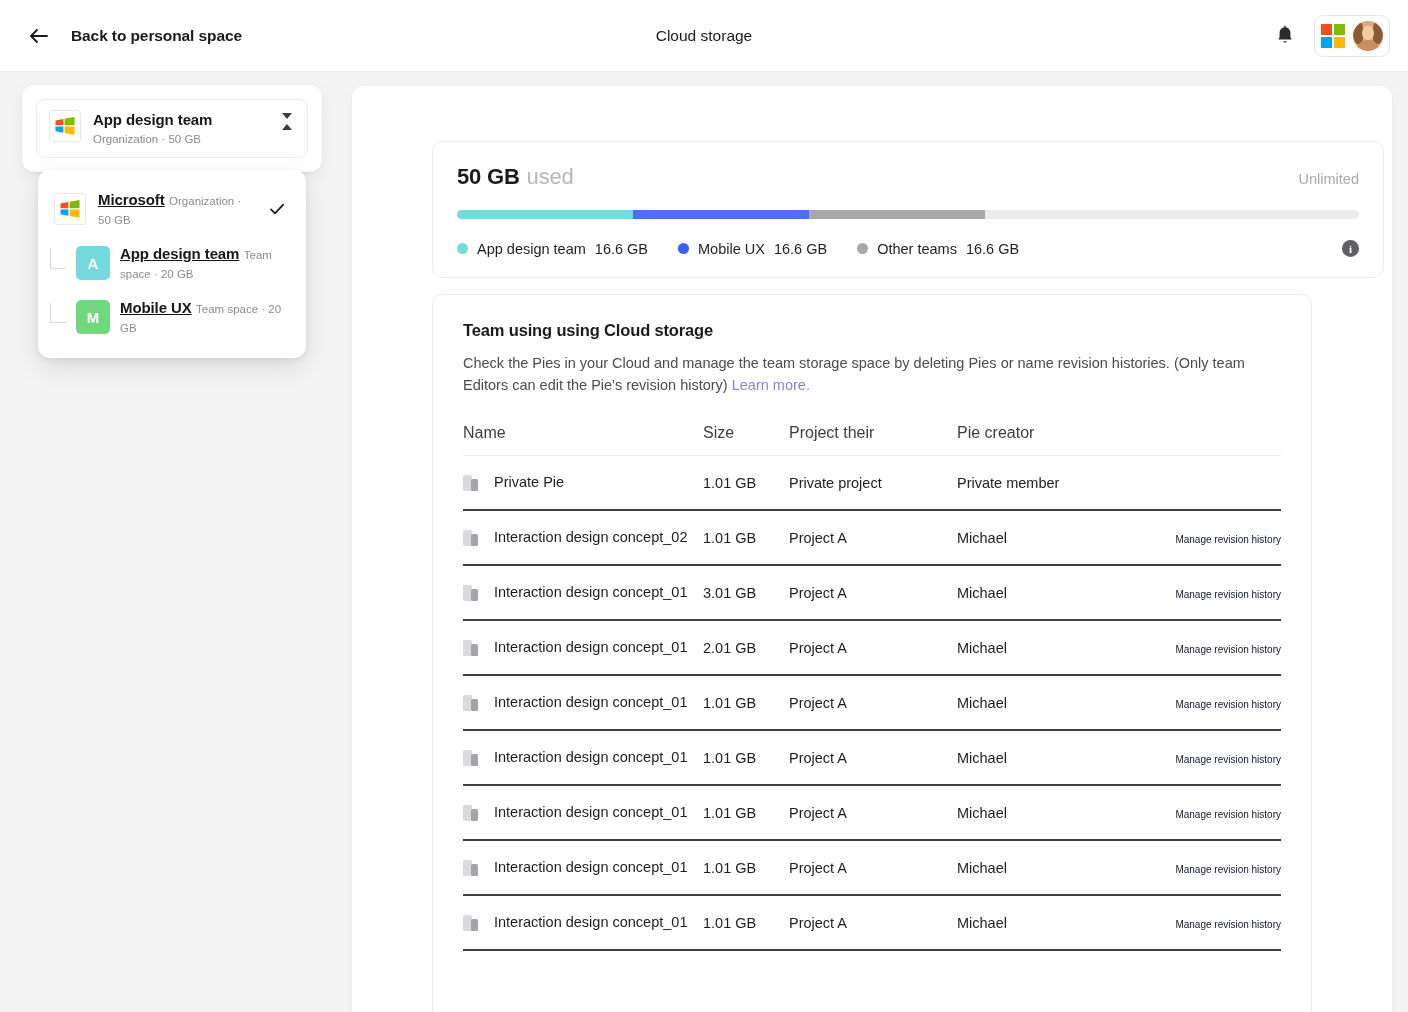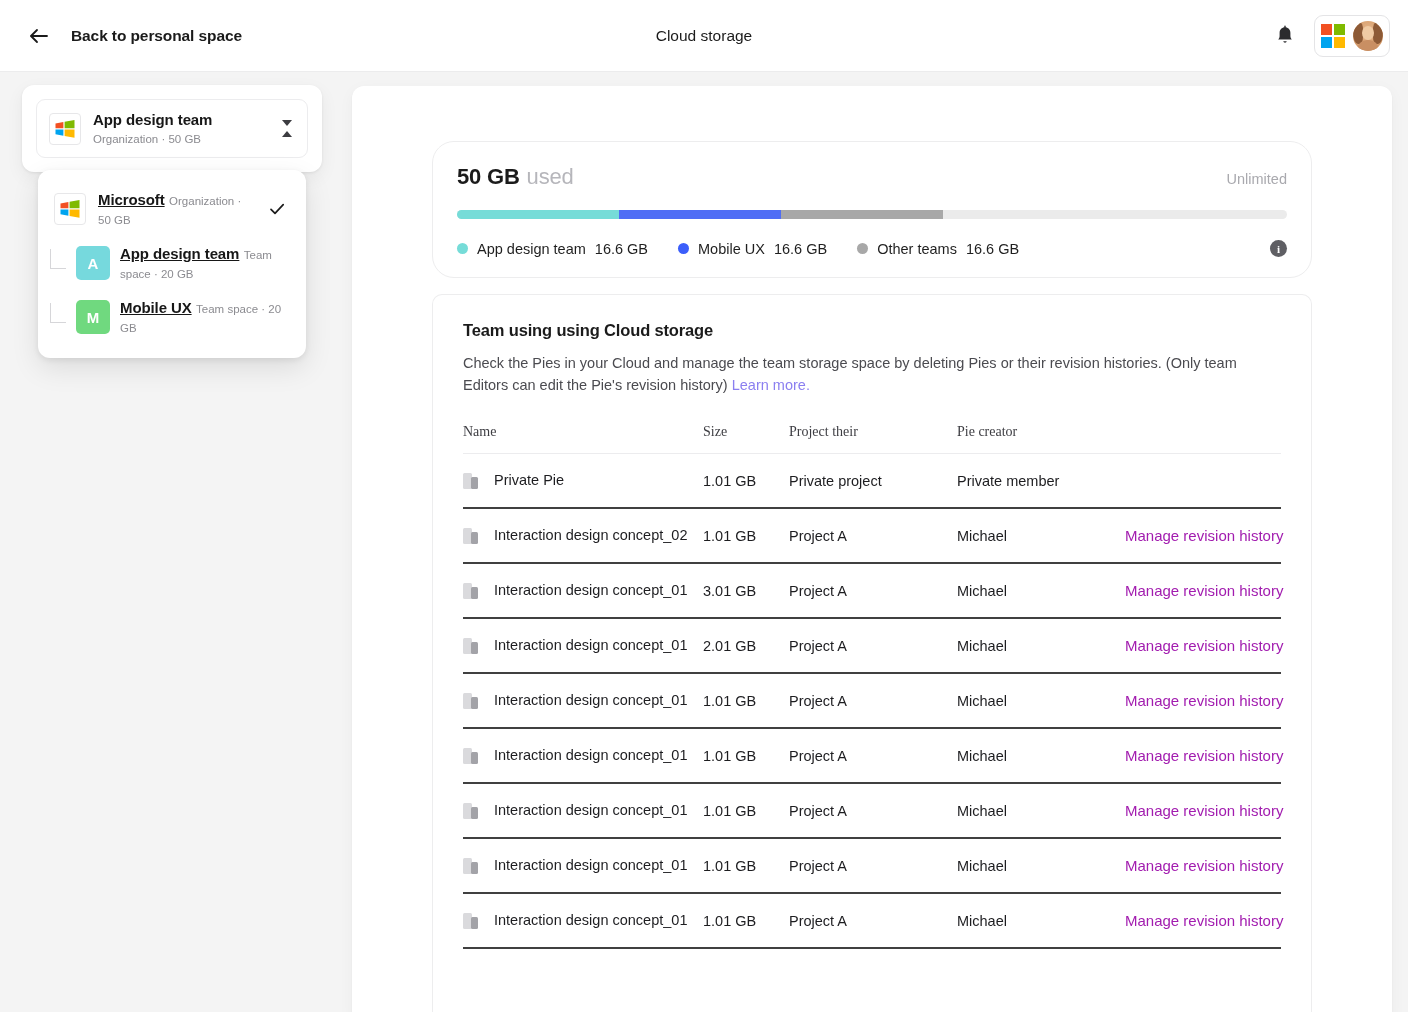--- a/index.html
+++ b/index.html
@@ -127,21 +127,20 @@
     left: 22px;
     top: 85px;
     width: 300px;
     background: #ffffff;
     border-radius: 12px;
     box-shadow: 0 1px 3px rgba(0,0,0,0.07), 0 6px 18px rgba(0,0,0,0.06);
     padding: 14px;
   }
   .selector-box {
     display: flex;
-    align-items: center;
     gap: 12px;
     border: 1px solid #ececee;
     border-radius: 9px;
     padding: 10px 12px;
     background: #fff;
     cursor: pointer;
   }
   .org-tile {
     width: 32px; height: 32px;
     border: 1px solid #e7e7e9;
@@ -259,23 +258,23 @@
     border-radius: 12px;
     box-shadow: 0 1px 2px rgba(0,0,0,0.05), 0 4px 16px rgba(0,0,0,0.04);
     overflow: hidden;
   }
 
   
   .storage-panel {
     position: absolute;
     left: 80px;
     top: 55px;
-    width: 880px;
+    width: 952px;
     border: 1px solid #ededee;
-    border-radius: 22px;
+    border-radius: 10px;
     padding: 22px 24px 20px 24px;
     background: #fff;
   }
   .storage-head {
     display: flex;
     align-items: baseline;
     justify-content: space-between;
   }
   .used-line { font-size: 22px; letter-spacing: -0.2px; }
   .used-num { font-weight: 700; color: #1b1b1b; }
@@ -363,26 +362,25 @@
   }
 
   table.pies {
     margin-top: 28px;
     width: 100%;
     border-collapse: collapse;
     table-layout: fixed;
   }
   table.pies th {
     text-align: left;
-    font-size: 14px;
+    font-size: 16px;
     font-weight: 400;
     color: #3d3d42;
     padding: 0 0 13px 0;
     border-bottom: 1px solid #ececee;
-    font-family: Liberation Serif, serif;
   }
   table.pies td {
     padding: 17px 0;
     border-bottom: 2px solid #404040;
     font-size: 14.5px;
     color: #1d1d20;
     vertical-align: middle;
   }
   .col-name { width: 240px; }
   .col-size { width: 86px; }
@@ -409,22 +407,22 @@
   }
   .pie-icon .pd {
     position: absolute;
     right: 0; top: 4px;
     width: 7px; height: 12px;
     background: #a3a3a8;
     border-radius: 1.5px;
   }
   .name-text { line-height: 19px; }
   .manage-link {
-    color: #a21caf;
-    font-size: 15px;
+    color: #0f172a;
+    font-size: 10px;
     cursor: pointer;
     white-space: nowrap;
   }
 </style>
 </head>
 <body>
 
 <div class="topbar">
   <div class="back-btn">
     <span class="arrow-left">
@@ -557,21 +555,21 @@
         <span>Other teams</span>
         <span>16.6 GB</span>
       </div>
       <span class="info-icon">i</span>
     </div>
   </div>
 
   <div class="pies-panel">
     <div class="panel-title">Team using using Cloud storage</div>
     <div class="panel-desc">
-      <span>Check the Pies in your Cloud and manage the team storage space by deleting Pies or their revision histories. (Only team Editors can edit the Pie's revision history)</span>
+      <span>Check the Pies in your Cloud and manage the team storage space by deleting Pies or name revision histories. (Only team Editors can edit the Pie's revision history)</span>
       <a class="learn-more">Learn more.</a>
     </div>
 
     <table class="pies">
       <thead>
         <tr>
           <th class="col-name">Name</th>
           <th class="col-size">Size</th>
           <th class="col-proj">Project their</th>
           <th class="col-creator">Pie creator</th>

